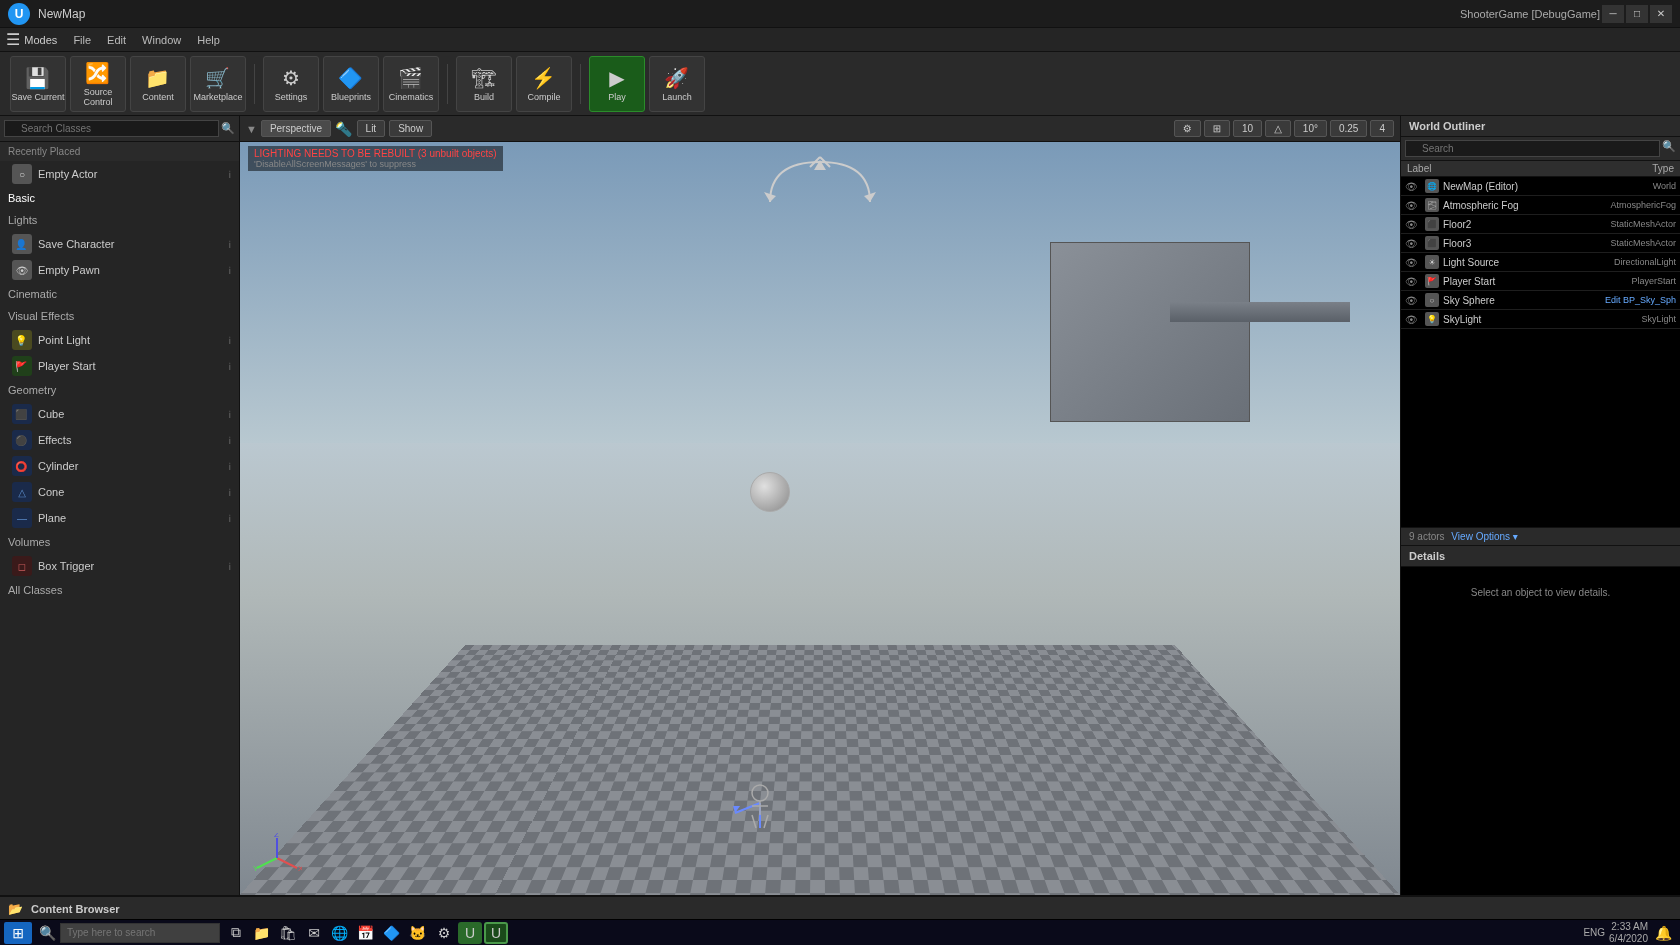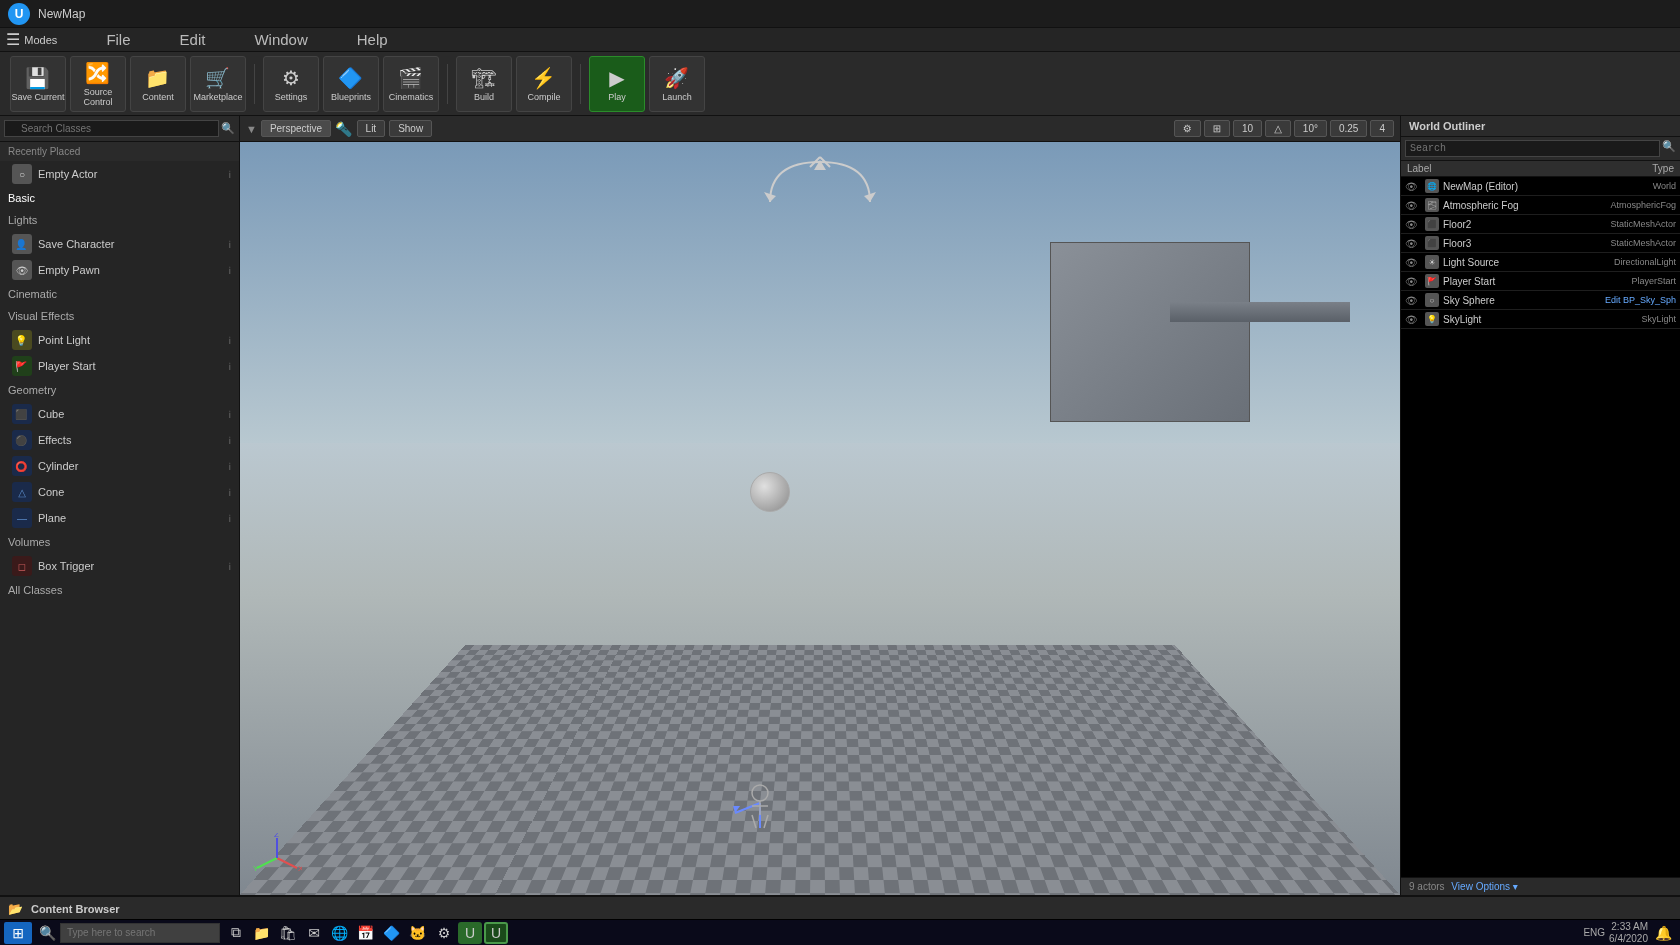--- a/index.html
+++ b/index.html
@@ -7,21 +7,21 @@
 
     
     #titlebar { height: 28px; background: #1c1c1c; display: flex; align-items: center; padding: 0 8px; border-bottom: 1px solid #111; }
     #titlebar .logo { width: 22px; height: 22px; background: #2196F3; border-radius: 50%; display: flex; align-items: center; justify-content: center; color: white; font-weight: bold; font-size: 12px; margin-right: 8px; }
     #titlebar .title { color: #ccc; font-size: 12px; }
     #titlebar .win-controls { margin-left: auto; display: flex; gap: 2px; }
     #titlebar .win-btn { width: 22px; height: 18px; background: #333; border: none; color: #ccc; font-size: 10px; cursor: pointer; display: flex; align-items: center; justify-content: center; }
 
     
     #menubar { height: 24px; background: #252525; display: flex; align-items: center; padding: 0 6px; border-bottom: 1px solid #111; }
-    #menubar .menu-item { padding: 2px 8px; color: #bbb; cursor: pointer; font-size: 15px; margin-left: 33px; }
+    #menubar .menu-item { padding: 2px 8px; color: #bbb; cursor: pointer; font-size: 11px; }
     #menubar .modes { display: flex; align-items: center; gap: 4px; margin-right: 8px; color: #ccc; font-size: 11px; }
 
     
     #toolbar { height: 64px; background: #2a2a2a; display: flex; align-items: center; padding: 0 10px; gap: 4px; border-bottom: 1px solid #111; }
     .toolbar-btn { display: flex; flex-direction: column; align-items: center; justify-content: center; width: 56px; height: 56px; background: #333; border: 1px solid #444; border-radius: 3px; cursor: pointer; color: #ccc; font-size: 9px; text-align: center; gap: 2px; }
     .toolbar-btn .tb-icon { font-size: 20px; }
     .toolbar-sep { width: 1px; height: 40px; background: #444; margin: 0 4px; }
     .toolbar-btn.play-btn { background: #1a5c1a; border-color: #2a8c2a; }
 
     
@@ -47,21 +47,21 @@
     
     #viewport-floor { position: absolute; bottom: 0; left: 0; right: 0; height: 60%; background-image: repeating-conic-gradient(#8a8e94 0% 25%, #6e7278 0% 50%); background-size: 30px 30px; transform: perspective(300px) rotateX(25deg); transform-origin: bottom center; }
 
     .warning-bar { position: absolute; top: 4px; left: 8px; background: rgba(0,0,0,0.5); color: #ff4444; font-size: 10px; padding: 2px 6px; }
     .warning-sub { color: #888; font-size: 9px; }
 
     
     #right-panel { width: 280px; background: #000000; border-left: 1px solid #111; display: flex; flex-direction: column; }
     #outliner-header { background: #2a2a2a; padding: 4px 8px; font-size: 11px; color: #ccc; border-bottom: 1px solid #111; font-weight: bold; }
     #outliner-search { padding: 3px 4px; background: #2a2a2a; border-bottom: 1px solid #111; display: flex; }
-    #outliner-search input { flex: 1; background: #1a1a1a; border: 1px solid #444; color: #ccc; padding: 2px 4px; font-size: 10px; font-family: Liberation Mono, monospace; }
+    #outliner-search input { flex: 1; background: #1a1a1a; border: 1px solid #444; color: #ccc; padding: 2px 16px; font-size: 10px; }
     .outliner-cols { display: flex; background: #2e2e2e; border-bottom: 1px solid #111; }
     .outliner-col { padding: 2px 6px; font-size: 10px; color: #aaa; cursor: pointer; }
     .outliner-col.label { flex: 1; }
     .outliner-row { display: flex; align-items: center; padding: 2px 4px; cursor: pointer; gap: 4px; border-bottom: 1px solid #1e1e1e; }
     .outliner-row .eye { color: #888; font-size: 10px; width: 16px; }
     .outliner-row .row-icon { width: 14px; height: 14px; background: #555; border-radius: 2px; font-size: 8px; display: flex; align-items: center; justify-content: center; flex-shrink: 0; }
     .outliner-row .row-label { flex: 1; font-size: 10px; color: #ccc; }
     .outliner-row .row-type { font-size: 9px; color: #888; }
     .actors-count { padding: 3px 8px; font-size: 10px; color: #888; background: #2a2a2a; border-top: 1px solid #111; }
     .view-options-link { color: #6af; cursor: pointer; font-size: 10px; margin-left: 4px; }
@@ -97,20 +97,28 @@
     ::-webkit-scrollbar-track { background: #1a1a1a; }
     ::-webkit-scrollbar-thumb { background: #444; border-radius: 3px; }
     .ball-obj { width: 40px; height: 40px; background: radial-gradient(circle at 35% 35%, #e0e0e0, #888); border-radius: 50%; border: 1px solid #aaa; }
   </style>
 </head>
 <body>
 
 <div id="titlebar">
   <div class="logo">U</div>
   <span class="title">NewMap</span>
+  <div class="win-controls">
+    <div style="margin-left:800px; color:#aaa; font-size:11px; display:flex; align-items:center; gap:6px;">
+      <span>ShooterGame [DebugGame]</span>
+    </div>
+    <button class="win-btn">─</button>
+    <button class="win-btn">□</button>
+    <button class="win-btn close">✕</button>
+  </div>
 </div>
 
 <div id="menubar">
   <div class="modes">
     <span style="font-size:16px;">☰</span>
     <span>Modes</span>
   </div>
   <div class="menu-item">File</div>
   <div class="menu-item">Edit</div>
   <div class="menu-item">Window</div>
@@ -302,20 +310,24 @@
           <line x1="30" y1="30" x2="30" y2="55" stroke="#6a8aff" stroke-width="2"></line>
           <circle cx="30" cy="20" r="8" fill="none" stroke="#aaa" stroke-width="1.5"></circle>
           <line x1="30" y1="28" x2="30" y2="42" stroke="#aaa" stroke-width="1.5"></line>
           <line x1="22" y1="33" x2="38" y2="33" stroke="#aaa" stroke-width="1.5"></line>
           <line x1="22" y1="42" x2="26" y2="55" stroke="#aaa" stroke-width="1.5"></line>
           <line x1="38" y1="42" x2="34" y2="55" stroke="#aaa" stroke-width="1.5"></line>
           <polygon points="5,40 10,33 3,33" fill="#6a8aff"></polygon>
         </svg>
       </div>
 
+      <div class="warning-bar">
+        <div style="color:#ff4444;">LIGHTING NEEDS TO BE REBUILT (3 unbuilt objects)</div>
+        <div class="warning-sub">'DisableAllScreenMessages' to suppress</div>
+      </div>
 
       <div style="position:absolute; bottom:10px; left:12px;">
         <svg width="50" height="50" viewBox="0 0 50 50">
           <line x1="25" y1="25" x2="45" y2="35" stroke="#e05050" stroke-width="2"></line>
           <line x1="25" y1="25" x2="5" y2="35" stroke="#50e050" stroke-width="2"></line>
           <line x1="25" y1="25" x2="25" y2="5" stroke="#5050e0" stroke-width="2"></line>
           <text x="46" y="38" fill="#e05050" font-size="8">X</text>
           <text x="1" y="38" fill="#50e050" font-size="8">Y</text>
           <text x="22" y="4" fill="#5050e0" font-size="8">Z</text>
         </svg>
@@ -381,20 +393,24 @@
         <span class="row-icon">💡</span>
         <span class="row-label">SkyLight</span>
         <span class="row-type">SkyLight</span>
       </div>
     </div>
     <div class="actors-count">
       <span>9 actors</span>
       <span class="view-options-link">View Options ▾</span>
     </div>
 
+    <div id="details-panel">
+      <div id="details-header">Details</div>
+      <div id="details-content">Select an object to view details.</div>
+    </div>
   </div>
 </div>
 
 <div id="bottom">
   <div id="content-browser-header">
     <span style="color:#888; font-size:12px;">📂</span>
     <span class="cb-title">Content Browser</span>
   </div>
   <div id="content-browser-toolbar">
     <button class="cb-btn">

